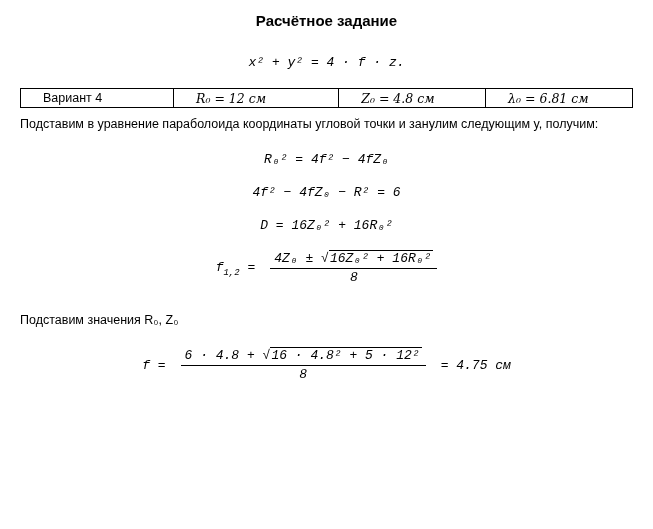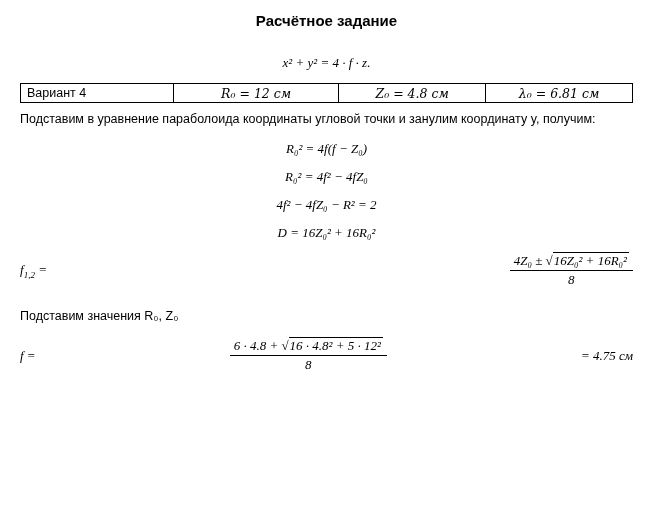--- a/index.html
+++ b/index.html
@@ -8,30 +8,30 @@
     width:653px; height:529px; overflow:hidden;
     font-family:"Liberation Sans","DejaVu Sans",sans-serif;
     font-size:12.5px; color:#000;
     padding:12px 20px 0 20px;
   }
   .title { text-align:center; font-weight:bold; font-size:15px; margin-bottom:26px; }
   .para { line-height:1.42; margin-bottom:6px; }
   .math { font-family:"DejaVu Serif","Liberation Serif",serif; font-style:italic; }
   .eq-line {
     text-align:center;
-    font-family:Liberation Serif, serif;
+    font-family:Liberation Mono, monospace;
     font-style:italic; font-size:13px;
-    margin:12px 0;
+    margin:18px 0;
   }
-  .eq-flex { display:flex; justify-content:space-between; align-items:center; gap:21px; }
+  .eq-flex { display:flex; justify-content:center; align-items:center; gap:15px; }
   sub { font-size:9px; }
   table { width:100%; border-collapse:collapse; margin:4px 0 8px 0; }
-  td { border:1px solid #000; padding:1px 6px; font-size:12.5px; height:19px; }
+  td { border:1px solid #000; padding:1px 22px; font-size:12.5px; height:19px; }
   .cell-left { width:25%; text-align:left; }
-  .cell-center { text-align:center; }
+  .cell-center { }
   .c2 { width:27%; } .c3 { width:24%; } .c4 { width:24%; }
   .frac { display:inline-flex; flex-direction:column; align-items:center; vertical-align:middle; line-height:1.25; }
   .frac .num { padding:0 4px 1px 4px; border-bottom:1px solid #000; white-space:nowrap; }
   .frac .den { padding-top:1px; }
   .sqrt { white-space:nowrap; }
   .sqrt .sqrt-sign { display:inline-block; }
   .sqrt .rad { border-top:1px solid #000; padding:0 2px 0 1px; }
 </style>
 </head>
 <body>
@@ -48,36 +48,35 @@
     <tbody>
         <tr>
       <td class="cell-left">Вариант 4</td>
       <td class="cell-center math c2">R₀  =  12 см</td>
       <td class="cell-center math c3">Z₀ = 4.8 см</td>
       <td class="cell-center math c4">λ₀ = 6.81 см</td>
     </tr>
   </tbody>
     </table>
 
-  <p class="para">Подставим в уравнение параболоида координаты угловой точки и занулим координату y, получим:</p>
+  <p class="para">Подставим в уравнение параболоида координаты угловой точки и занулим следующим y, получим:</p>
 
-  <div class="eq-line">R₀² = 4f(f − Z₀)</div>
   <div class="eq-line">R₀² = 4f² − 4fZ₀</div>
-  <div class="eq-line">4f² − 4fZ₀ − R² = 2</div>
+  <div class="eq-line">4f² − 4fZ₀ − R² = 6</div>
   <div class="eq-line">D = 16Z₀² + 16R₀²</div>
 
   <div class="eq-line eq-flex">
     <span><span>f</span><sub>1,2</sub> <span>=</span></span>
     <span class="frac">
       <span class="num"><span>4Z₀ ±</span> <span class="sqrt"><span class="sqrt-sign">√</span><span class="rad">16Z₀² + 16R₀²</span></span></span>
       <span class="den">8</span>
     </span>
   </div>
 
-  <p class="para" style="margin-top:20px;">Подставим значения R₀, Z₀</p>
+  <p class="para" style="margin-top:26px;">Подставим значения R₀, Z₀</p>
 
   <div class="eq-line eq-flex">
     <span>f =</span>
     <span class="frac">
       <span class="num"><span>6 · 4.8 +</span> <span class="sqrt"><span class="sqrt-sign">√</span><span class="rad">16 · 4.8² + 5 · 12²</span></span></span>
       <span class="den">8</span>
     </span>
     <span>= 4.75 см</span>
   </div>
 

